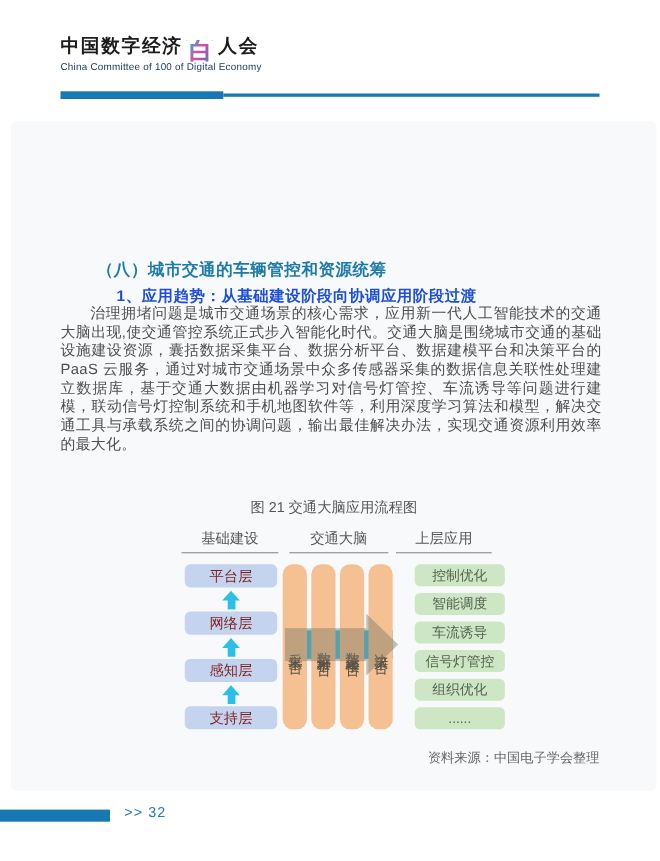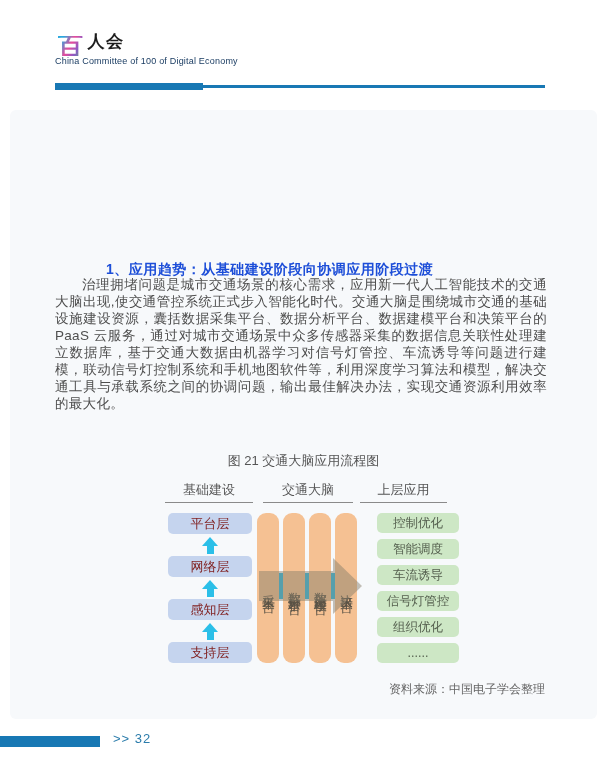--- a/index.html
+++ b/index.html
@@ -73,29 +73,31 @@
   .footer-bar{position:absolute;left:0;top:736px;width:100px;height:11px;background:#1878b4;}
   .page-marker{position:absolute;left:113px;top:731px;font-size:13px;color:#2b7cab;letter-spacing:1px;}
 </style>
 </head>
 <body>
 
 <div id="page">
 
   <div class="logo">
     <div class="logo-cn">
+      <span>中国数字经济</span>
       <span class="logo-hundred">百</span>
       <span>人会</span>
     </div>
     <div class="logo-en">China Committee of 100 of Digital Economy</div>
   </div>
   <div class="rule-thick"></div>
   <div class="rule-thin"></div>
 
   <div class="panel">
+    <div class="h-section">（八）城市交通的车辆管控和资源统筹</div>
     <div class="h-sub">1、应用趋势：从基础建设阶段向协调应用阶段过渡</div>
     <div class="para">治理拥堵问题是城市交通场景的核心需求，应用新一代人工智能技术的交通大脑出现,使交通管控系统正式步入智能化时代。交通大脑是围绕城市交通的基础设施建设资源，囊括数据采集平台、数据分析平台、数据建模平台和决策平台的 PaaS 云服务，通过对城市交通场景中众多传感器采集的数据信息关联性处理建立数据库，基于交通大数据由机器学习对信号灯管控、车流诱导等问题进行建模，联动信号灯控制系统和手机地图软件等，利用深度学习算法和模型，解决交通工具与承载系统之间的协调问题，输出最佳解决办法，实现交通资源利用效率的最大化。</div>
     <div class="fig-title">图 21 交通大脑应用流程图</div>
 
     <div class="diagram">
       <div class="col-head c1">基础建设</div>
       <div class="col-head c2">交通大脑</div>
       <div class="col-head c3">上层应用</div>
 
       <div class="left-col">

